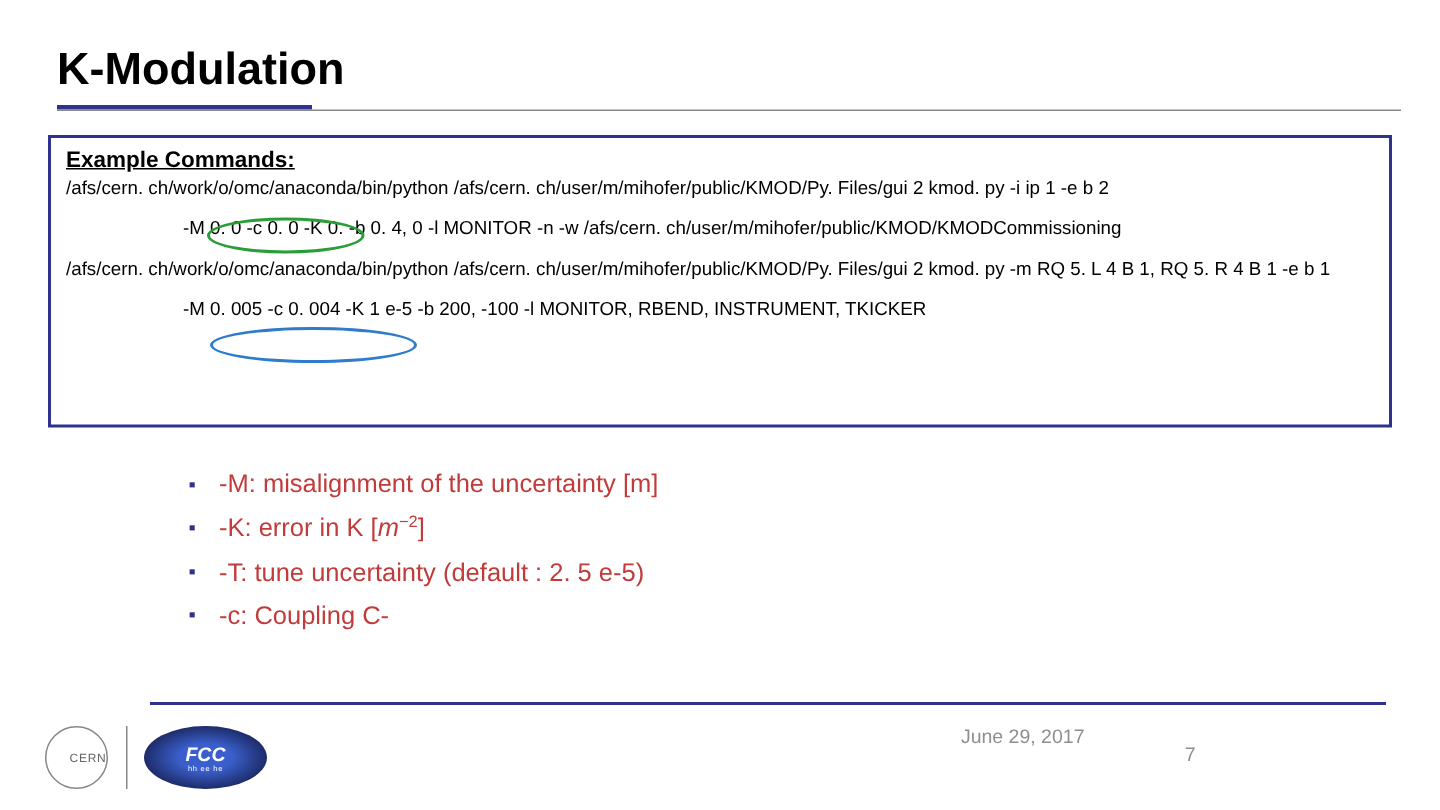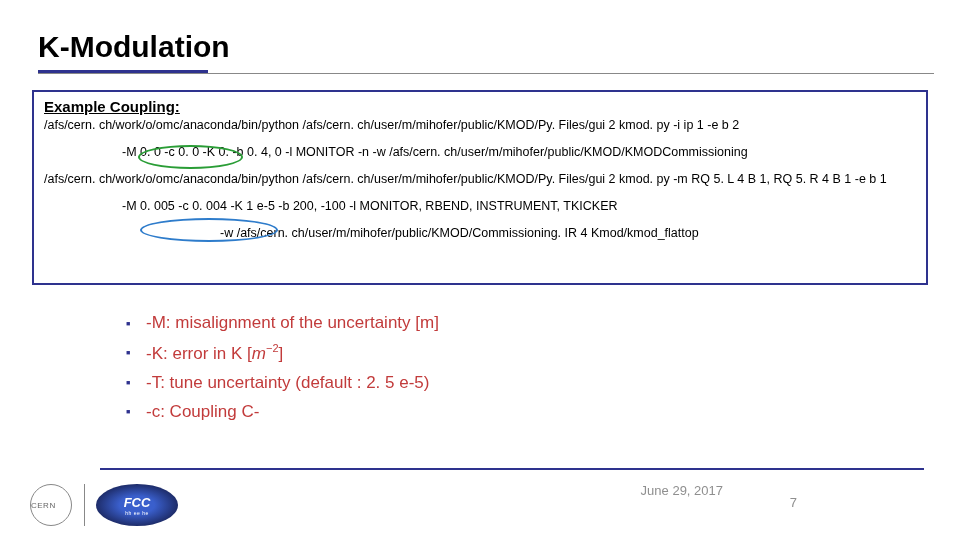--- a/index.html
+++ b/index.html
@@ -11,47 +11,46 @@
   .box { position: absolute; left: 32px; top: 90px; width: 896px; height: 195px; border: 2px solid #2e328e; padding: 6px 10px 4px 10px; }
   .subhead { font-size: 15px; font-weight: 700; text-decoration: underline; margin-bottom: 2px; }
   .cmd { font-size: 12.5px; line-height: 1.35; white-space: nowrap; }
   .cmd.indent1 { margin-left: 78px; margin-top: 10px; margin-bottom: 10px; }
   .cmd.indent2 { margin-left: 176px; margin-top: 8px; }
   .bullets { position: absolute; left: 126px; top: 304px; font-size: 17px; color: #c23b3b; }
   .bullets li { list-style: none; margin: 9px 0; display: flex; align-items: center; }
   .bullets li::before { content: "■"; font-size: 7px; color: #2e328e; margin-right: 10px; display: inline-block; width: 10px; }
   .sup { font-size: 11px; vertical-align: super; }
   .footer-line { position: absolute; left: 100px; bottom: 70px; width: 824px; height: 2px; background: #2e328e; }
-  .logo-cern { position: absolute; left: 30px; bottom: 14px; width: 42px; height: 42px; border: 1.5px solid #888; border-radius: 50%; display: flex; align-items: center; justify-content: flex-start; font-size: 8px; color: #666; letter-spacing: 0.5px; }
+  .logo-cern { position: absolute; left: 30px; bottom: 14px; width: 42px; height: 42px; border: 1.5px solid #888; border-radius: 50%; display: flex; align-items: center; justify-content: flex-end; font-size: 8px; color: #666; letter-spacing: 0.5px; }
   .logo-sep { position: absolute; left: 84px; bottom: 14px; width: 1px; height: 42px; background: #888; }
   .logo-fcc { position: absolute; left: 96px; bottom: 14px; width: 82px; height: 42px; border-radius: 50%/50%; background: radial-gradient(ellipse at center, #3a5fcc 30%, #1e2d6b 70%); color: #fff; font-size: 13px; font-weight: 700; font-style: italic; display: flex; flex-direction: column; align-items: center; justify-content: center; }
   .logo-fcc small { font-size: 5px; font-weight: 400; font-style: normal; letter-spacing: 0.5px; }
   .date { position: absolute; right: 110px; bottom: 42px; font-size: 13px; color: #8f8f8f; }
   .pagenum { position: absolute; right: 36px; bottom: 30px; font-size: 13px; color: #8f8f8f; }
   
   .ell { position: absolute; border: 2px solid; border-radius: 50%; pointer-events: none; }
   .ell.green { border-color: #2a9d36; }
   .ell.blue { border-color: #2e7ccb; }
 </style>
 </head>
 <body>
 
 <div class="slide">
 
   <div class="title">K-Modulation</div>
   <div class="title-underline"></div>
   <div class="title-underline2"></div>
 
   <div class="box">
-    <div class="subhead">Example Coupling:</div>
+    <div class="subhead">Example Commands:</div>
     <div class="cmd">/afs/cern. ch/work/o/omc/anaconda/bin/python /afs/cern. ch/user/m/mihofer/public/KMOD/Py. Files/gui 2 kmod. py -i ip 1 -e b 2</div>
     <div class="cmd indent1">-M 0. 0 -c 0. 0 -K 0.  -b 0. 4, 0 -l MONITOR  -n -w /afs/cern. ch/user/m/mihofer/public/KMOD/KMODCommissioning</div>
     <div class="cmd">/afs/cern. ch/work/o/omc/anaconda/bin/python /afs/cern. ch/user/m/mihofer/public/KMOD/Py. Files/gui 2 kmod. py -m RQ 5. L 4 B 1, RQ 5. R 4 B 1 -e b 1</div>
     <div class="cmd indent1">-M 0. 005 -c 0. 004 -K 1 e-5 -b 200, -100 -l MONITOR, RBEND, INSTRUMENT, TKICKER</div>
-    <div class="cmd indent2">-w /afs/cern. ch/user/m/mihofer/public/KMOD/Commissioning. IR 4 Kmod/kmod_flattop</div>
   </div>
 
   <div class="ell green" style="left:138px; top:145px; width:105px; height:24px"></div>
   <div class="ell blue" style="left:140px; top:218px; width:138px; height:24px"></div>
 
   <ul class="bullets">
     <li>
         <span>-M: misalignment of the uncertainty [m]</span>
       </li>
     <li>

